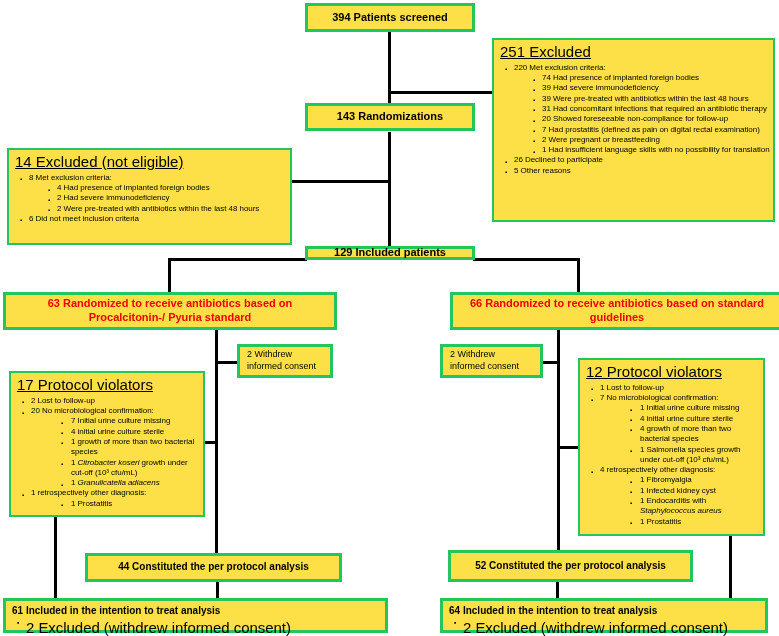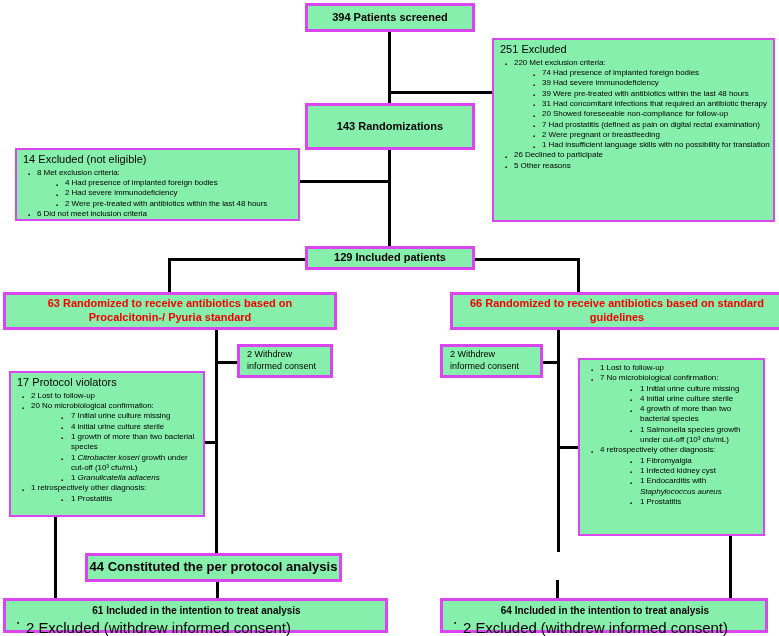--- a/index.html
+++ b/index.html
@@ -5,41 +5,41 @@
   html,body { margin:0; padding:0; background:#ffffff; }
   .canvas {
     position:relative; width:779px; height:636px; background:#ffffff;
     font-family:"Liberation Sans", sans-serif; color:#000;
     overflow:hidden;
   }
   
   .vl { position:absolute; width:2.5px; background:#000; }
   .hl { position:absolute; height:2.5px; background:#000; }
   
-  .box { position:absolute; box-sizing:border-box; background:#86efac; border:2px solid #d946ef; }
+  .box { position:absolute; box-sizing:border-box; background:#fde047; border:2px solid #22c55e; }
   .emph { border-width:3px; }
   .center { display:flex; align-items:center; justify-content:center; text-align:center;
             font-weight:bold; font-size:11px; line-height:1.25; }
   .red { color:var(--accent, #f20000); font-size:11px; }
-  .pp { font-size:13px; }
+  .pp { font-size:10px; }
   .wd { display:flex; align-items:center; font-size:9px; line-height:1.3;
         padding-left:7px; font-weight:normal; }
   
   .detail { font-size:8px; padding:3px 2px 2px 4px; }
-  .dtitle { font-size:11px; line-height:1.25; margin:0 0 1px 2px; }
+  .dtitle { font-size:15px; line-height:1.25; margin:0 0 1px 2px;text-decoration:underline; }
   ul.blist { list-style:none; margin:0; padding:0; }
   ul.blist li { position:relative; line-height:10.3px; letter-spacing:-0.05px; }
   ul.blist li::before { content:"▪"; position:absolute; font-size:6px; top:1.5px; }
   .ind-a li.l1 { padding-left:16px; } .ind-a li.l1::before { left:7px; }
   .ind-a li.l2 { padding-left:44px; } .ind-a li.l2::before { left:35px; }
   .ind-b li.l1 { padding-left:16px; } .ind-b li.l1::before { left:7px; }
   .ind-b li.l2 { padding-left:56px; } .ind-b li.l2::before { left:46px; }
   
   .itt { font-size:9px; padding:3px 4px 2px 6px; }
-  .itt-title { font-weight:bold; font-size:10px; line-height:1.35;text-align:center; }
+  .itt-title { font-weight:bold; font-size:10px; line-height:1.35; }
   .itt ul.blist li { font-size:15px; line-height:1.3; padding-left:14px; }
   .itt ul.blist li::before { left:5px; font-size:6.5px; top:1px; }
 </style>
 </head>
 <body>
 
 <div class="canvas">
 
   <div class="vl" style="left:388px;top:32px;height:71px"></div>
   <div class="hl" style="left:388px;top:91px;width:106px"></div>
@@ -74,36 +74,36 @@
         <li class="l2">31 Had concomitant infections that required an antibiotic therapy</li>
         <li class="l2">20 Showed foreseeable non-compliance for follow-up</li>
         <li class="l2">7 Had prostatitis (defined as pain on digital rectal examination)</li>
         <li class="l2">2 Were pregnant or breastfeeding</li>
         <li class="l2">1 Had insufficient language skills with no possibility for translation</li>
         <li class="l1">26 Declined to participate</li>
         <li class="l1">5 Other reasons</li>
       </ul>
   </div>
 
-  <div class="box emph center" style="left:305px;top:103px;width:170px;height:47px">
+  <div class="box emph center" style="left:305px;top:103px;width:170px;height:28px">
     <span>143 Randomizations</span>
   </div>
 
-  <div class="box detail" style="left:15px;top:148px;width:285px;height:73px">
+  <div class="box detail" style="left:7px;top:148px;width:285px;height:97px">
     <div class="dtitle">14 Excluded (not eligible)</div>
     <ul class="blist ind-a">
         <li class="l1">8 Met exclusion criteria:</li>
         <li class="l2">4 Had presence of implanted foreign bodies</li>
         <li class="l2">2 Had severe immunodeficiency</li>
         <li class="l2">2 Were pre-treated with antibiotics within the last 48 hours</li>
         <li class="l1">6 Did not meet inclusion criteria</li>
       </ul>
   </div>
 
-  <div class="box emph center" style="left:305px;top:246px;width:170px;height:24px">
+  <div class="box emph center" style="left:305px;top:246px;width:170px;height:14px">
     <span>129 Included patients</span>
   </div>
 
   <div class="box emph center red" style="left:3px;top:292px;width:334px;height:38px">
     <div>
       <div>63 Randomized to receive antibiotics based on</div>
       <div>Procalcitonin-/ Pyuria standard</div>
     </div>
   </div>
 
@@ -137,39 +137,43 @@
         <li class="l2">4 initial urine culture sterile</li>
         <li class="l2">1 growth of more than two bacterial species</li>
         <li class="l2">1 <i>Citrobacter koseri</i> growth under cut-off (10³ cfu/mL)</li>
         <li class="l2">1 <i>Granulicatella adiacens</i></li>
         <li class="l1">1 retrospectively other diagnosis:</li>
         <li class="l2">1 Prostatitis</li>
       </ul>
   </div>
 
   <div class="box detail" style="left:578px;top:358px;width:187px;height:178px">
+    <div class="dtitle">12 Protocol violators</div>
     <ul class="blist ind-b">
         <li class="l1">1 Lost to follow-up</li>
         <li class="l1">7 No microbiological confirmation:</li>
         <li class="l2">1 Initial urine culture missing</li>
         <li class="l2">4 initial urine culture sterile</li>
         <li class="l2">4 growth of more than two bacterial species</li>
         <li class="l2">1 Salmonella species growth under cut-off (10³ cfu/mL)</li>
         <li class="l1">4 retrospectively other diagnosis:</li>
         <li class="l2">1 Fibromyalgia</li>
         <li class="l2">1 Infected kidney cyst</li>
         <li class="l2">1 Endocarditis with <i>Staphylococcus aureus</i></li>
         <li class="l2">1 Prostatitis</li>
       </ul>
   </div>
 
   <div class="box emph center pp" style="left:85px;top:553px;width:257px;height:29px">
     <span>44 Constituted the per protocol analysis</span>
   </div>
 
+  <div class="box emph center pp" style="left:448px;top:550px;width:245px;height:32px">
+    <span>52 Constituted the per protocol analysis</span>
+  </div>
 
   <div class="box emph itt" style="left:3px;top:598px;width:385px;height:35px">
     <div class="itt-title">61 Included in the intention to treat analysis</div>
     <ul class="blist">
         <li class="l1">2 Excluded (withdrew informed consent)</li>
       </ul>
   </div>
 
   <div class="box emph itt" style="left:440px;top:598px;width:328px;height:35px">
     <div class="itt-title">64 Included in the intention to treat analysis</div>

